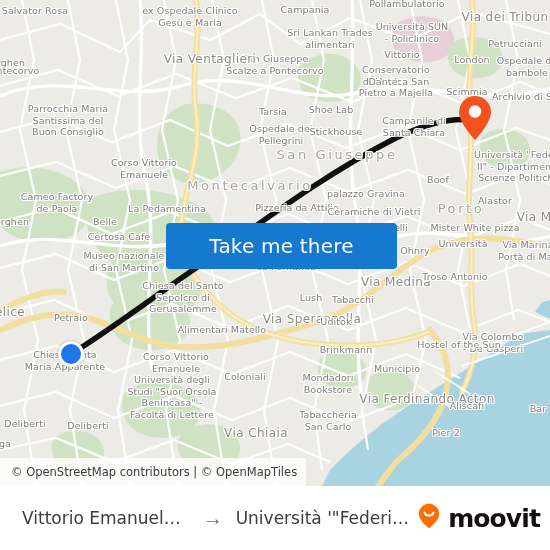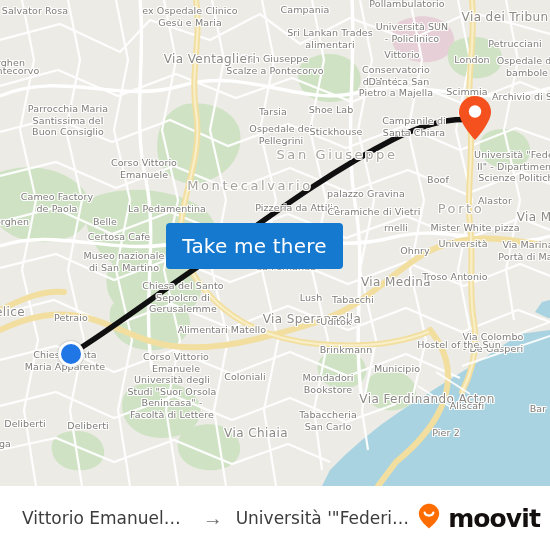--- a/index.html
+++ b/index.html
@@ -97,21 +97,21 @@
     font-size: 11.5px;
     color: #3b3b3b;
     white-space: nowrap;
   }
 
   
   #cta {
     position: absolute;
     left: 166px;
     top: 223px;
-    width: 177px;
+    width: 231px;
     height: 46px;
     background: #1579d0;
     border: none;
     border-radius: 4px;
     color: #ffffff;
     font-family: "DejaVu Sans", sans-serif;
     font-size: 20px;
     letter-spacing: .2px;
     cursor: pointer;
     padding: 0;
@@ -384,20 +384,23 @@
 
     <div id="origin-marker" style="left: 58px; top: 341px;"></div>
 
     <div id="dest-marker" style="left: 458px; top: 95px;">
       <svg width="34" height="46" viewBox="0 0 34 46">
         <path d="M17,1 C8.2,1 1,8.2 1,17 C1,28 17,45 17,45 C17,45 33,28 33,17 C33,8.2 25.8,1 17,1 Z" fill="#f4511e"></path>
         <circle cx="17" cy="16.5" r="6.2" fill="#ffffff"></circle>
       </svg>
     </div>
 
+    <div id="attribution">
+      <span>© OpenStreetMap contributors | © OpenMapTiles</span>
+    </div>
 
     <button id="cta">
       <span>Take me there</span>
     </button>
   </div>
 
   <div id="footer">
     <div class="trip-text" id="trip-origin">Vittorio Emanuele II - C...</div>
     <div id="trip-arrow">→</div>
     <div class="trip-text" id="trip-dest">Università '"Federico Ii'" -...</div>

